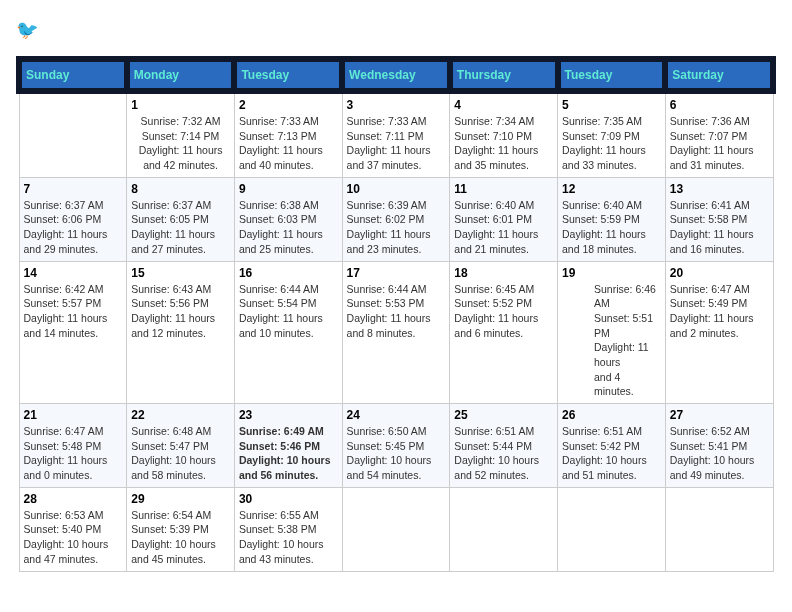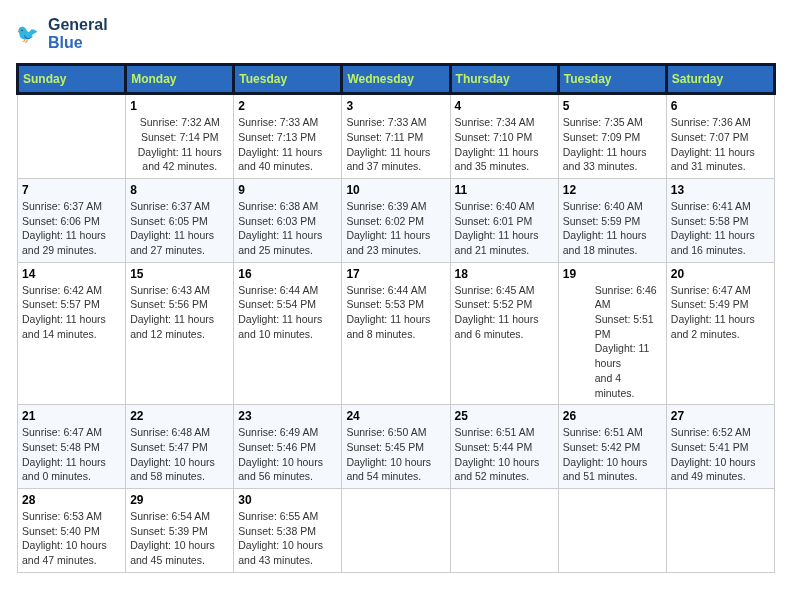--- a/index.html
+++ b/index.html
@@ -38,26 +38,26 @@
       font-weight: normal;
       color: #333;
     }
     table {
       width: 100%;
       border-collapse: collapse;
       font-size: 11px;
     }
     thead tr th {
       background-color: #2a6abf;
-      color: #bef264;
+      color: #5eead4;
       padding: 6px 4px;
       text-align: left;
       font-size: 12px;
       font-weight: bold;
-      border: 3px solid #0f172a;
+      border: 6px solid #0f172a;
     }
     tbody tr td {
       border: 1px solid #ccc;
       vertical-align: top;
       padding: 4px;
       min-height: 80px;
       width: 14.28%;
     }
     tbody tr:nth-child(odd) td {
       background-color: #fff;
@@ -81,24 +81,20 @@
     }
   </style>
 </head>
 <body>
 
 <div class="header">
   <div class="logo">
     <svg class="logo-bird" viewBox="0 0 40 40">
       <text y="28" font-size="26" fill="#2a6abf">🐦</text>
     </svg>
-    <div>
-      <div style="font-size:16px;font-weight:bold;color:#1a3a5c;line-height:1.1;">General</div>
-      <div style="font-size:16px;font-weight:bold;color:#2a6abf;line-height:1.1;">Blue</div>
-    </div>
   </div>
   <div class="title-block">
     <h1></h1>
     <h2></h2>
   </div>
 </div>
 
 <table>
   <thead>
     <tr>
@@ -269,21 +265,21 @@
         </td>
         <td>
           <div class="day-number">22</div>
           <div class="day-info" style="white-space: pre-line;">Sunrise: 6:48 AM
 Sunset: 5:47 PM
 Daylight: 10 hours
 and 58 minutes.</div>
         </td>
         <td>
           <div class="day-number">23</div>
-          <div class="day-info" style="white-space: pre-line;">Sunrise: 6:49 AM
+          <div class="day-info" style="white-space: pre-line; font-weight: bold;">Sunrise: 6:49 AM
 Sunset: 5:46 PM
 Daylight: 10 hours
 and 56 minutes.</div>
         </td>
         <td>
           <div class="day-number">24</div>
           <div class="day-info" style="white-space: pre-line;">Sunrise: 6:50 AM
 Sunset: 5:45 PM
 Daylight: 10 hours
 and 54 minutes.</div>

